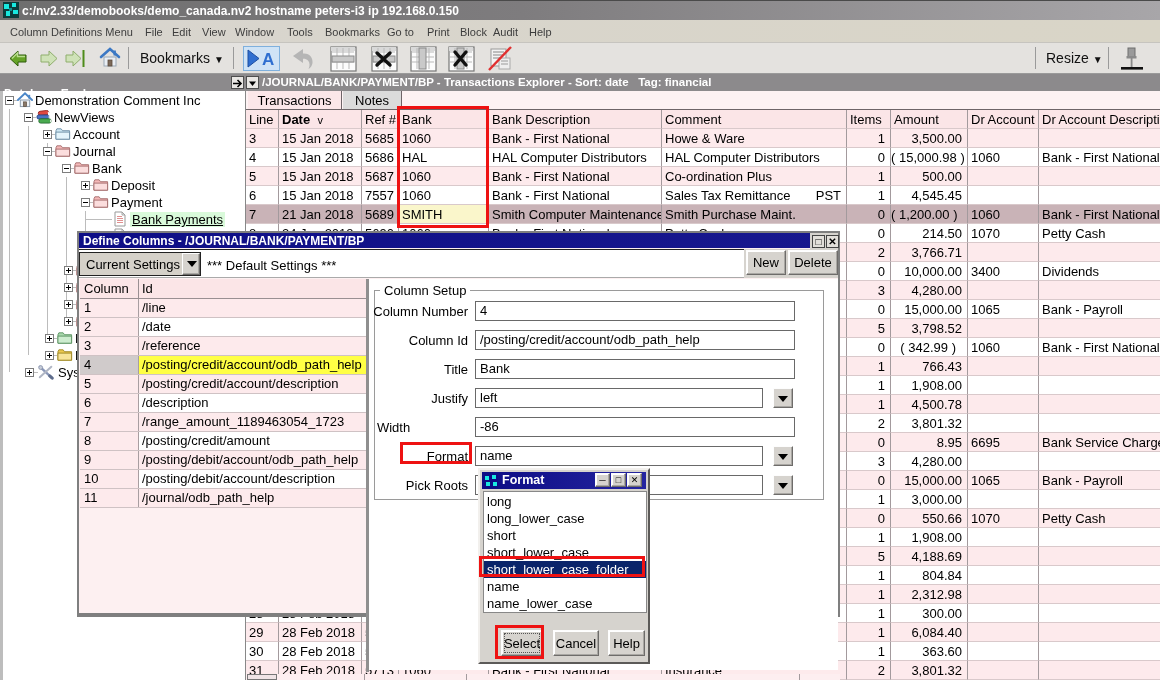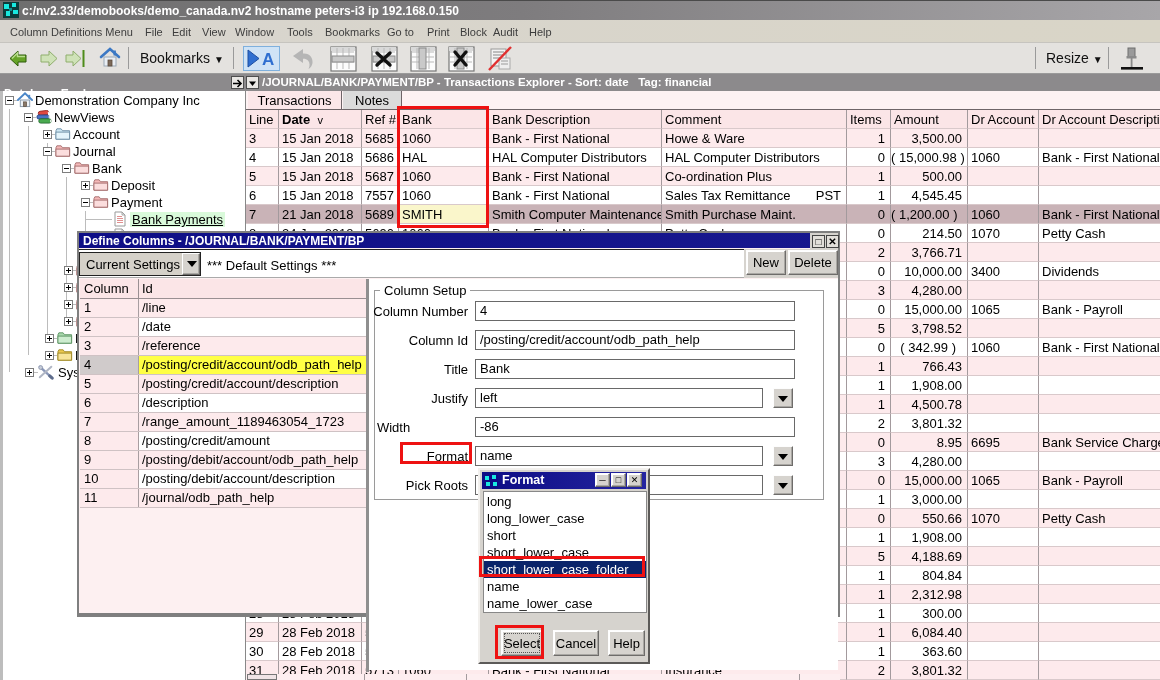--- a/index.html
+++ b/index.html
@@ -175,21 +175,21 @@
       <div class="eb" style="left:5px;top:96px;">
         <i></i>
       </div>
       <svg class="ticon" style="left:17px;top:92px;" width="17" height="16" viewBox="0 0 17 16">
 <path d="M1 8 L8.5 1 L16 8" fill="none" stroke="#4a86c8" stroke-width="2" stroke-linecap="round"></path>
 <rect x="3.5" y="8" width="10" height="7" fill="#eef2f6" stroke="#8899aa"></rect>
 <rect x="6.8" y="10" width="3.4" height="5" fill="#8a7868" stroke="#5c4c3e" stroke-width="0.7"></rect>
 <rect x="12" y="2.5" width="2" height="4" fill="#4a86c8"></rect>
 </svg>
       <div class="trow" style="left:0;top:92px;width:245px;">
-        <div class="tlab" style="left:35px;">Demonstration Company Inc</div>
+        <div class="tlab" style="left:35px;">Demonstration Comment Inc</div>
       </div>
       <div class="tl" style="left:28px;top:117px;width:8px;height:1px;"></div>
       <div class="eb" style="left:24px;top:113px;">
         <i></i>
       </div>
       <svg class="ticon" style="left:36px;top:109px;" width="17" height="16" viewBox="0 0 17 16">
 <rect x="2.5" y="1.5" width="11" height="4.6" rx="2" fill="#e04840" stroke="#962420" stroke-width="0.9" transform="rotate(-7 8 4)"></rect>
 <rect x="1" y="5.8" width="13" height="4.4" rx="2" fill="#4a72c4" stroke="#24407e" stroke-width="0.9"></rect>
 <rect x="3" y="9.9" width="13" height="4.6" rx="2" fill="#4aaa50" stroke="#226830" stroke-width="0.9"></rect>
 <path d="M13 2.5 L13.6 6 M14 6.6 L14 9.4 M15.6 10.8 L15.6 13.6" stroke="#fff" stroke-width="1.1"></path>

